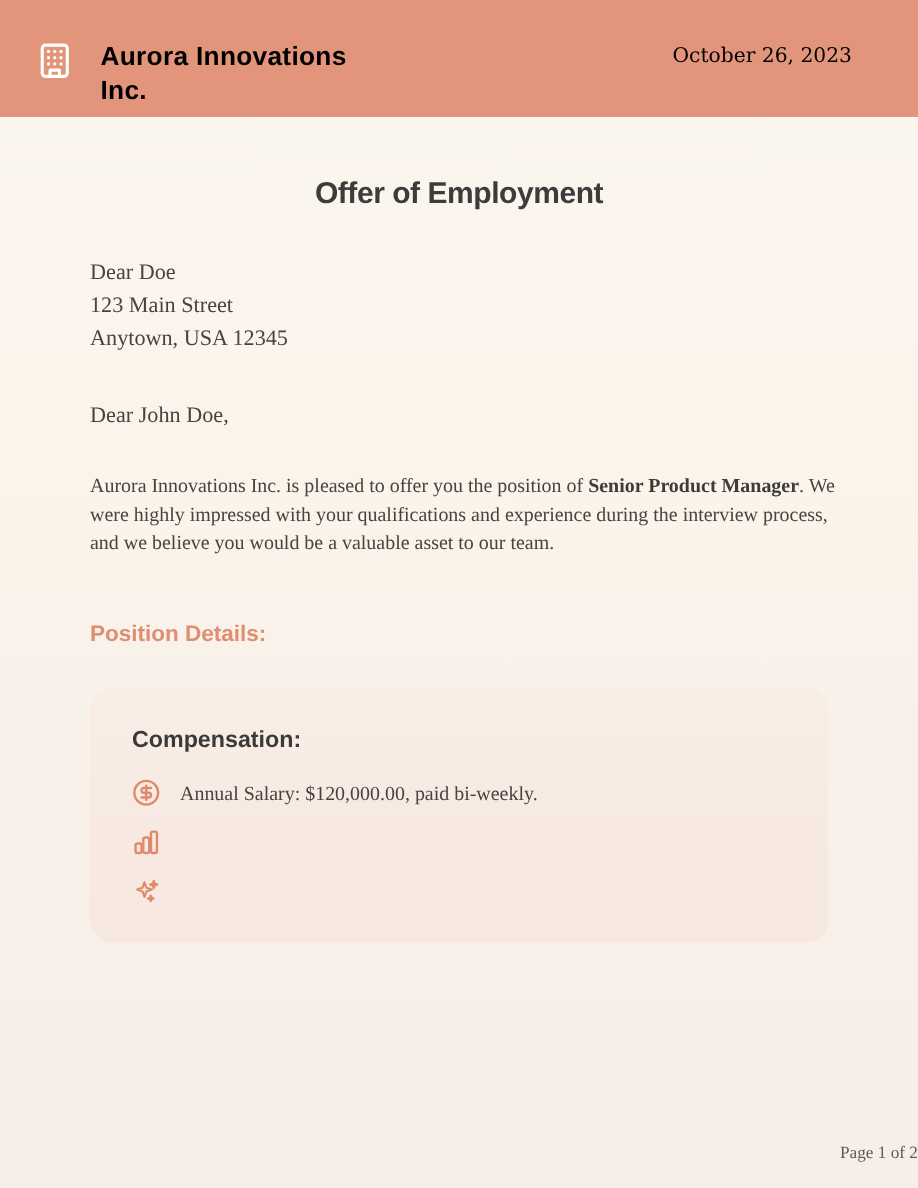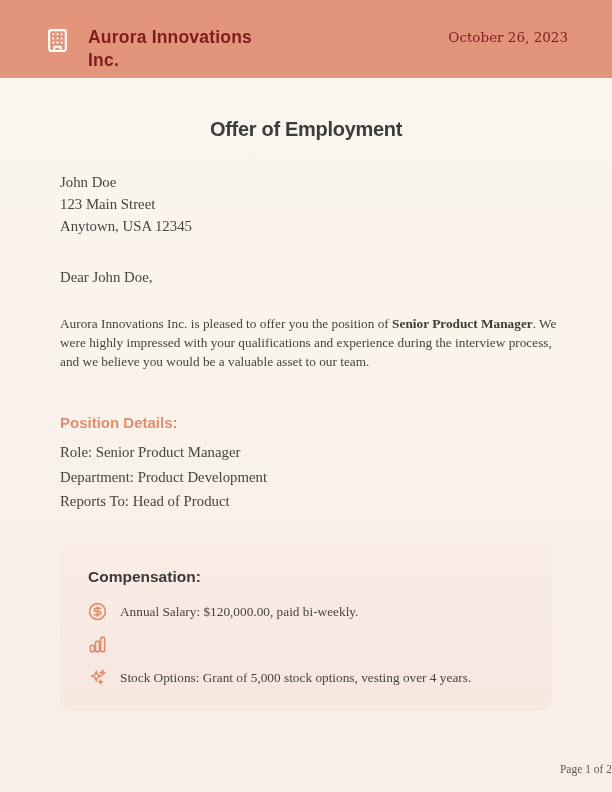--- a/index.html
+++ b/index.html
@@ -16,23 +16,23 @@
   .page{
     width:612px;height:792px;position:relative;overflow:hidden;
     background:linear-gradient(180deg,#FBF6EE 0%,#FAF4EB 42%,#F8F0E9 68%,#F7EEE7 100%);
     font-family:"Liberation Serif", serif;
     color:var(--body-color);
   }
   
   .header{
     height:78px;box-sizing:border-box;
     background:var(--header-bg);
-    color:#7f1d1d;
+    color:#000000;
     display:flex;align-items:flex-start;
-    padding:26px 44px 0 45px;
+    padding:26px 44px 0 24px;
   }
   .logo{width:25px;height:25px;flex:none;margin-top:2px;}
   .logo svg{width:25px;height:25px;display:block;}
   .company-name{
     margin-left:18px;max-width:195px;
     font-family:"Liberation Sans", sans-serif;
     font-weight:bold;font-size:17.5px;line-height:23px;letter-spacing:.2px;
   }
   .header-date{
     margin-left:auto;margin-top:3px;
@@ -104,35 +104,30 @@
           <path d="M16 14h.01"></path>
       </svg>
     </span>
     <div class="company-name">Aurora Innovations Inc.</div>
     <div class="header-date">October 26, 2023</div>
   </div>
 
   <h1 class="title">Offer of Employment</h1>
 
   <div class="address">
-    <div>John Doe</div>
+    <div>Dear Doe</div>
     <div>123 Main Street</div>
     <div>Anytown, USA 12345</div>
   </div>
 
   <div class="greeting">Dear John Doe,</div>
 
   <p class="intro"><span>Aurora Innovations Inc. is pleased to offer you the position of </span><b>Senior Product Manager</b><span>. We were highly impressed with your qualifications and experience during the interview process, and we believe you would be a valuable asset to our team.</span></p>
 
   <div class="section-heading">Position Details:</div>
-  <div class="detail-rows">
-    <div>Role: Senior Product Manager</div>
-    <div>Department: Product Development</div>
-    <div>Reports To: Head of Product</div>
-  </div>
 
   <div class="card">
     <div class="card-heading">Compensation:</div>
     <div class="card-items">
 
       <div class="card-item">
         <span class="item-icon">
           <svg viewBox="0 0 24 24" fill="none" stroke="currentColor" stroke-width="2" stroke-linecap="round" stroke-linejoin="round">
             <circle cx="12" cy="12" r="10"></circle>
             <path d="M16 8h-6a2 2 0 1 0 0 4h4a2 2 0 1 1 0 4H8"></path>
@@ -153,21 +148,20 @@
       </div>
 
       <div class="card-item">
         <span class="item-icon">
           <svg viewBox="0 0 24 24" fill="none" stroke="currentColor" stroke-width="1.8" stroke-linecap="round" stroke-linejoin="round">
             <path d="M10.5 4l1.6 4.6 4.6 1.6-4.6 1.6-1.6 4.6-1.6-4.6L4.3 10.2l4.6-1.6z"></path>
             <path d="M18.3 2.8l.8 2.3 2.3.8-2.3.8-.8 2.3-.8-2.3-2.3-.8 2.3-.8z"></path>
             <path d="M15.8 15.2l.6 1.8 1.8.6-1.8.6-.6 1.8-.6-1.8-1.8-.6 1.8-.6z"></path>
           </svg>
         </span>
-        <span class="item-text">Stock Options: Grant of 5,000 stock options, vesting over 4 years.</span>
       </div>
 
     </div>
   </div>
 
   <div class="footer">Page 1 of 2</div>
 
 </div>
 
 </body></html>

